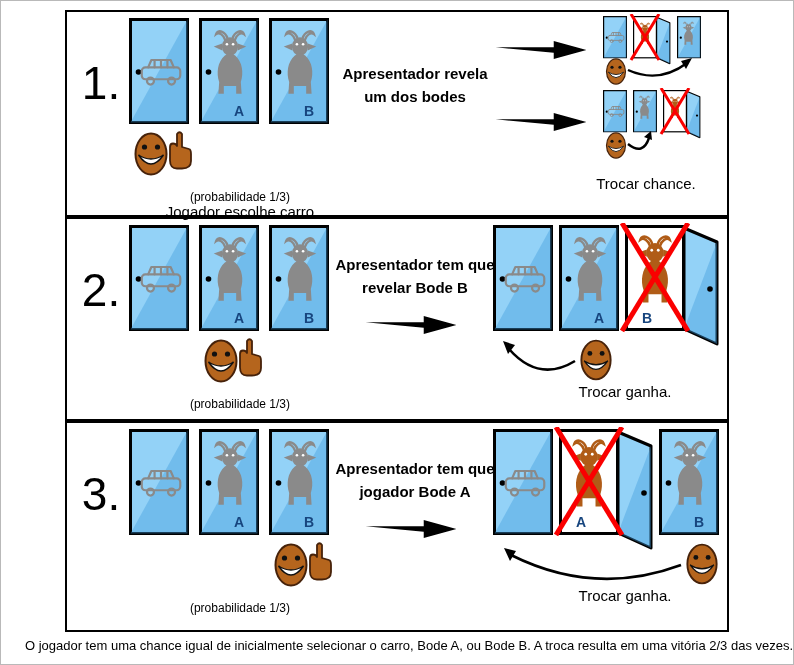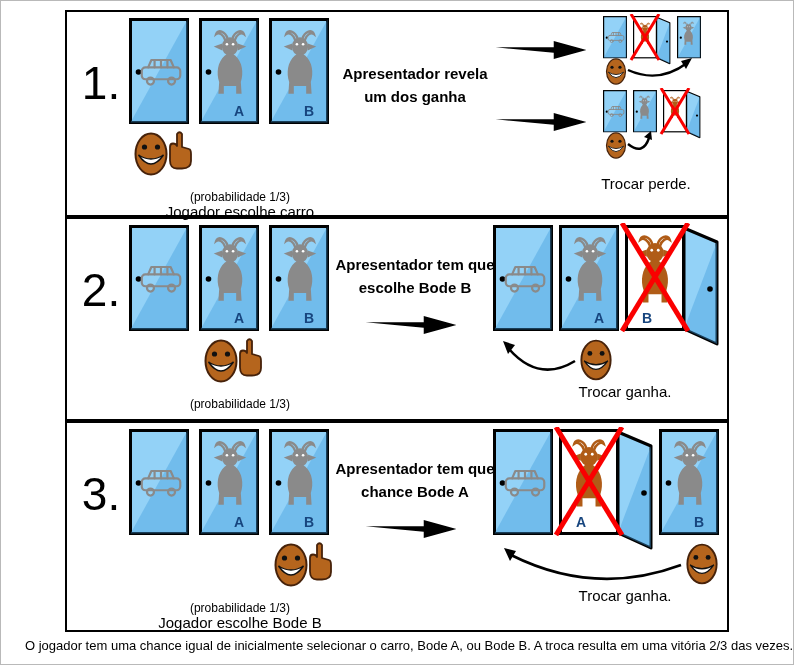--- a/index.html
+++ b/index.html
@@ -97,21 +97,21 @@
         <text class="door-letter" x="182" y="100" text-anchor="middle">B</text>
         <use href="#sym-face" x="6" y="116" width="36" height="44"></use>
         <use href="#sym-hand" x="40" y="114" width="26" height="40"></use>
       </svg>
 
       <div class="choice-caption">Jogador escolhe carro</div>
       <div class="probability">(probabilidade 1/3)</div>
 
       <div class="presenter" style="top:50px;">
         <span>Apresentador revela</span><br>
-        <span>um dos ganha</span>
+        <span>um dos bodes</span>
       </div>
 
       <svg class="arrow-svg" style="left:428px; top:28px;" width="92" height="20" viewBox="0 0 100 22">
         <use href="#sym-arrow"></use>
       </svg>
       <svg class="arrow-svg" style="left:428px; top:100px;" width="92" height="20" viewBox="0 0 100 22">
         <use href="#sym-arrow"></use>
       </svg>
 
       <svg class="scene-svg" style="left:534px; top:2px;" width="128" height="74" viewBox="0 0 128 74">
@@ -135,21 +135,21 @@
         <use href="#sym-goat" x="36" y="7" width="15" height="24.5" style="color:#8a8a8a"></use>
         <use href="#sym-open-door" x="62" y="2" width="38.4" height="48.8"></use>
         <use href="#sym-goat" x="67" y="8" width="14" height="22.8" style="color:#b05c17"></use>
         <line x1="60" y1="0" x2="88" y2="46" stroke="#fa0000" stroke-width="3"></line>
         <line x1="88" y1="0" x2="60" y2="46" stroke="#fa0000" stroke-width="3"></line>
         <use href="#sym-face" x="4" y="44" width="22" height="27"></use>
         <path d="M27 56 Q42 68 48 50" fill="none" stroke="#000" stroke-width="2.4"></path>
         <polygon points="50,43 43,49 51,52" fill="#000"></polygon>
       </svg>
 
-      <div class="result" style="left:504px; width:150px;">Trocar perde.</div>
+      <div class="result" style="left:504px; width:150px;">Trocar chance.</div>
     </div>
 
     <div class="divider" style="top:203px;"></div>
 
     <div class="row" style="top:207px; height:200px;">
       <div class="row-number">2.</div>
 
       <svg class="doors-svg" width="230" height="166" viewBox="0 0 230 166">
         <use href="#sym-door" x="2" y="2" width="60" height="106"></use>
         <use href="#sym-car" x="12" y="40" width="44" height="30" style="color:#8a8a8a"></use>
@@ -160,21 +160,21 @@
         <use href="#sym-goat" x="152" y="12" width="42" height="68" style="color:#8a8a8a"></use>
         <text class="door-letter" x="182" y="100" text-anchor="middle">B</text>
         <use href="#sym-face" x="76" y="116" width="36" height="44"></use>
         <use href="#sym-hand" x="110" y="114" width="26" height="40"></use>
       </svg>
 
       <div class="probability">(probabilidade 1/3)</div>
 
       <div class="presenter" style="top:34px;">
         <span>Apresentador tem que</span><br>
-        <span>escolhe Bode B</span>
+        <span>revelar Bode B</span>
       </div>
 
       <svg class="arrow-svg" style="left:298px; top:96px;" width="92" height="20" viewBox="0 0 100 22">
         <use href="#sym-arrow"></use>
       </svg>
 
       <svg class="scene-svg" style="left:424px; top:4px;" width="238" height="164" viewBox="0 0 238 164">
         <use href="#sym-door" x="2" y="2" width="60" height="106"></use>
         <use href="#sym-car" x="12" y="40" width="44" height="30" style="color:#8a8a8a"></use>
         <use href="#sym-door" x="68" y="2" width="60" height="106"></use>
@@ -204,26 +204,25 @@
         <use href="#sym-door" x="72" y="2" width="60" height="106"></use>
         <use href="#sym-goat" x="82" y="12" width="42" height="68" style="color:#8a8a8a"></use>
         <text class="door-letter" x="112" y="100" text-anchor="middle">A</text>
         <use href="#sym-door" x="142" y="2" width="60" height="106"></use>
         <use href="#sym-goat" x="152" y="12" width="42" height="68" style="color:#8a8a8a"></use>
         <text class="door-letter" x="182" y="100" text-anchor="middle">B</text>
         <use href="#sym-face" x="146" y="116" width="36" height="44"></use>
         <use href="#sym-hand" x="180" y="114" width="26" height="40"></use>
       </svg>
 
-      <div class="choice-caption">Jogador escolhe Bode B</div>
       <div class="probability">(probabilidade 1/3)</div>
 
       <div class="presenter" style="top:34px;">
         <span>Apresentador tem que</span><br>
-        <span>chance Bode A</span>
+        <span>jogador Bode A</span>
       </div>
 
       <svg class="arrow-svg" style="left:298px; top:96px;" width="92" height="20" viewBox="0 0 100 22">
         <use href="#sym-arrow"></use>
       </svg>
 
       <svg class="scene-svg" style="left:424px; top:4px;" width="238" height="164" viewBox="0 0 238 164">
         <use href="#sym-door" x="2" y="2" width="60" height="106"></use>
         <use href="#sym-car" x="12" y="40" width="44" height="30" style="color:#8a8a8a"></use>
         <use href="#sym-open-door" x="68" y="2" width="96" height="122"></use>

